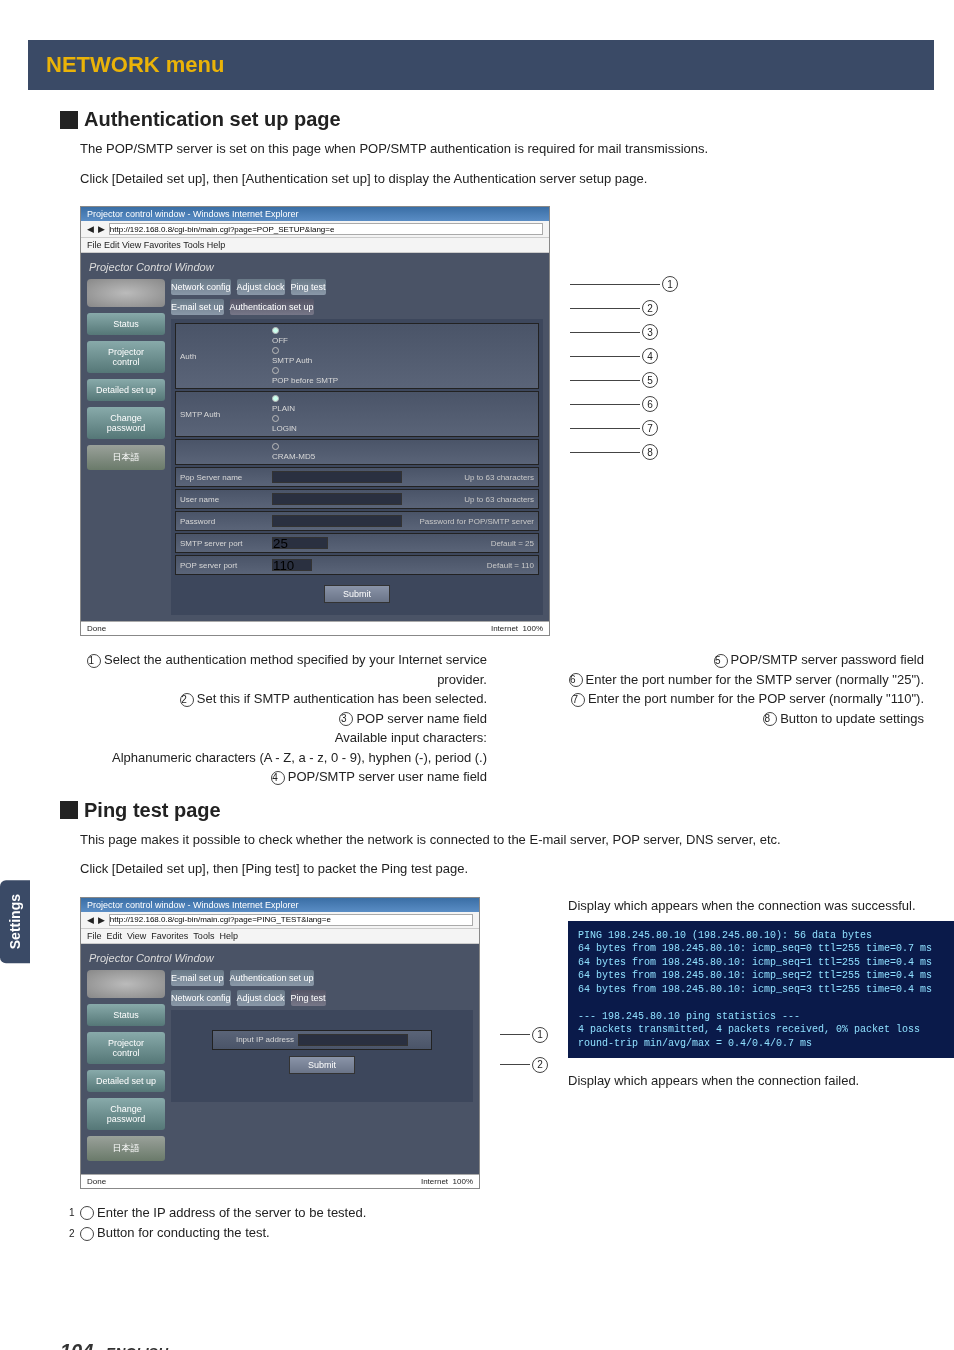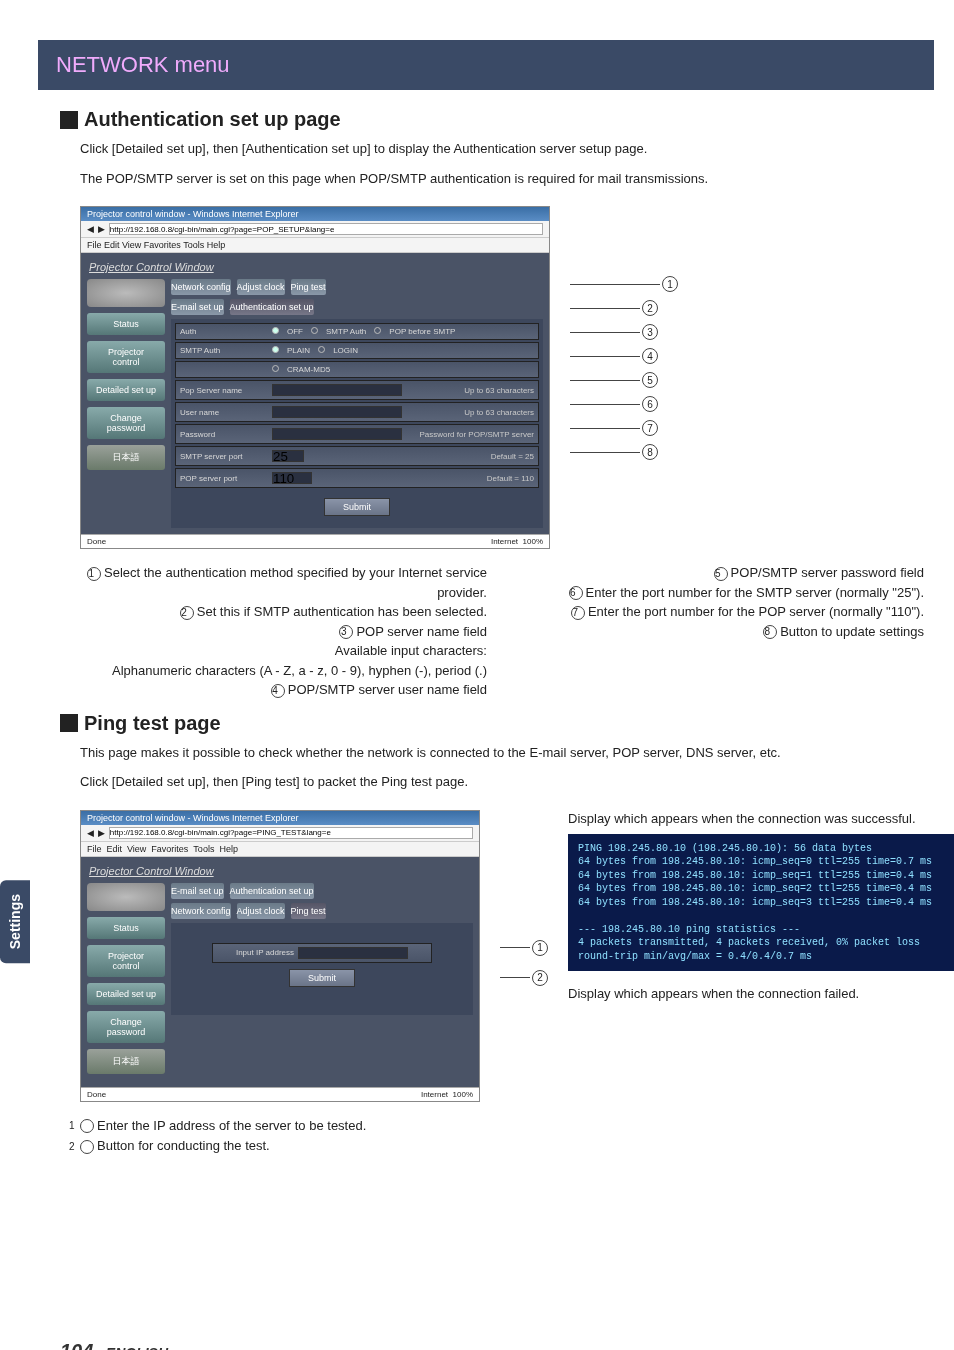--- a/index.html
+++ b/index.html
@@ -7,25 +7,25 @@
     font-family: Arial, Helvetica, sans-serif;
     background: #fff;
     width: 954px;
     margin: 0 auto;
     color: #222;
     font-size: 13px;
     padding-bottom: 40px;
   }
   .menu-band {
     background: #3a4a66;
-    color: #f0abfc;
+    color: #eab308;
     font-size: 22px;
-    font-weight: normal;
+    font-weight: bold;
     padding: 12px 18px;
-    margin: 40px 20px 18px 38px;
+    margin: 40px 20px 18px 28px;
   }
   .sec-h {
     display: flex;
     align-items: center;
     margin: 18px 0 8px 60px;
   }
   .sec-h .sq {
     width: 18px; height: 18px; background: #222; margin-right: 6px;
   }
   .sec-h .t {
@@ -56,21 +56,21 @@
   .addr-row, .tool-row {
     display:flex; align-items:center; gap:4px;
     background:#f4f4f4; padding:2px 6px; border-bottom:1px solid #ccc;
   }
   .addr-row input { flex:1; height:12px; font-size:8px; border:1px solid #aaa; }
   .body-area {
     background: #4a5366;
     padding: 6px;
   }
   .pcw-label {
-    color:#ddd; font-style:italic; font-size:11px; padding:2px 0 6px 2px;text-decoration:underline;
+    color:#ddd; font-style:italic; font-size:11px; padding:2px 0 6px 2px;
   }
   .layout { display:flex; gap:6px; }
   .side { width:78px; display:flex; flex-direction:column; gap:6px; }
   .side .logo { width:78px; height:28px; background: radial-gradient(#bbb,#888); border-radius:4px; }
   .side .btn {
     background: linear-gradient(#8aa,#577); color:#fff; text-align:center;
     padding:6px 8px; font-size:9px; border-radius:3px;
   }
   .side .btn.jp { background: linear-gradient(#9aa19a,#6a7a6a); }
   .main { flex:1; }
@@ -85,21 +85,21 @@
     padding: 4px;
   }
   .frow {
     display:flex; align-items:center; gap:4px;
     background: linear-gradient(#4a5468,#5a6478);
     color:#d8d8d8; font-size:8px;
     padding:3px 4px; margin-bottom:2px;
     border:1px solid #222;
   }
   .frow .lab { width:88px; }
-  .frow .opts { display:flex; gap:8px; }
+  .frow .opts { display:flex; gap:2px;flex-direction:column; }
   .frow .radio { width:7px;height:7px;border-radius:50%;border:1px solid #bbb;display:inline-block; }
   .frow .radio.sel { background:#cfe; }
   .frow input[type="text"] { height:12px; border:1px solid #333; background:#2a3040; width:130px; }
   .frow .note { margin-left:auto; color:#c9c9c9; }
   .submit-row { text-align:center; padding:8px 0; }
   .submit-btn {
     display:inline-block; background:linear-gradient(#8a94a8,#6a7488);
     color:#fff; font-size:9px; padding:3px 18px; border:1px solid #333; border-radius:0;
   }
   .status-row {
@@ -176,22 +176,22 @@
 <div class="side-tab">
   <div class="lab">Settings</div>
 </div>
 
 <div class="menu-band">NETWORK menu</div>
 
 <div class="sec-h">
   <span class="sq"></span>
   <span class="t">Authentication set up page</span>
 </div>
+<p class="intro">The POP/SMTP server is set on this page when POP/SMTP authentication is required for mail transmissions.</p>
 <p class="intro">Click [Detailed set up], then [Authentication set up] to display the Authentication server setup page.</p>
-<p class="intro">The POP/SMTP server is set on this page when POP/SMTP authentication is required for mail transmissions.</p>
 
 <div class="screenshot-wrap">
   <div class="shot">
     <div class="shot-title">Projector control window - Windows Internet Explorer</div>
     <div class="addr-row">
       <span>◀</span>
       <span>▶</span>
       <input type="text" value="http://192.168.0.8/cgi-bin/main.cgi?page=POP_SETUP&amp;lang=e" style="">
     </div>
     <div class="tool-row">File  Edit  View  Favorites  Tools  Help</div>
@@ -253,21 +253,21 @@
               <input type="text" style="">
               <span class="note">Up to 63 characters</span>
             </div>
             <div class="frow">
               <span class="lab">Password</span>
               <input type="text" style="">
               <span class="note">Password for POP/SMTP server</span>
             </div>
             <div class="frow">
               <span class="lab">SMTP server port</span>
-              <input type="text" style="width: 32px;" value="25">
+              <input type="text" style="width: 56px;" value="25">
               <span class="note">Default = 25</span>
             </div>
             <div class="frow">
               <span class="lab">POP server port</span>
               <input type="text" style="width: 40px;" value="110">
               <span class="note">Default = 110</span>
             </div>
             <div class="submit-row">
               <span class="submit-btn">Submit</span>
             </div>

